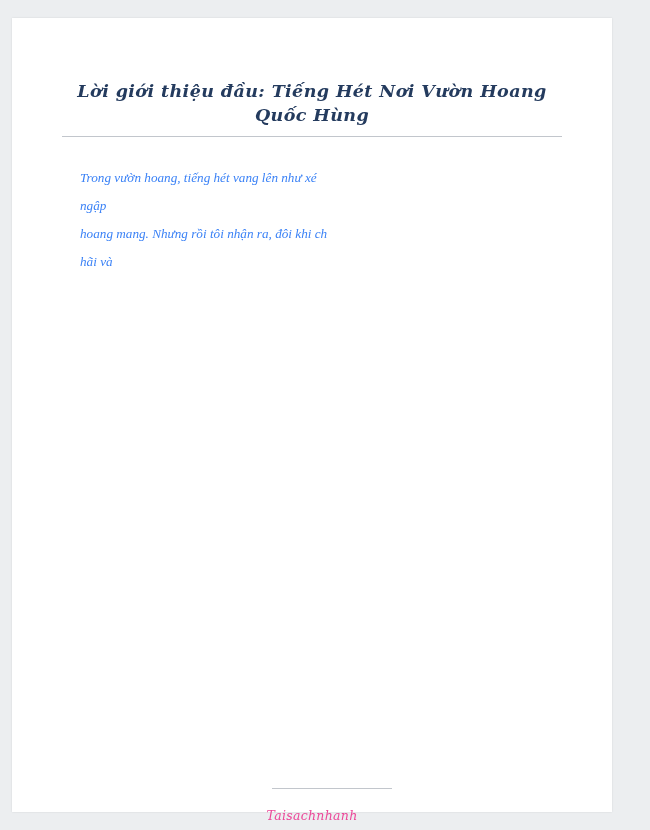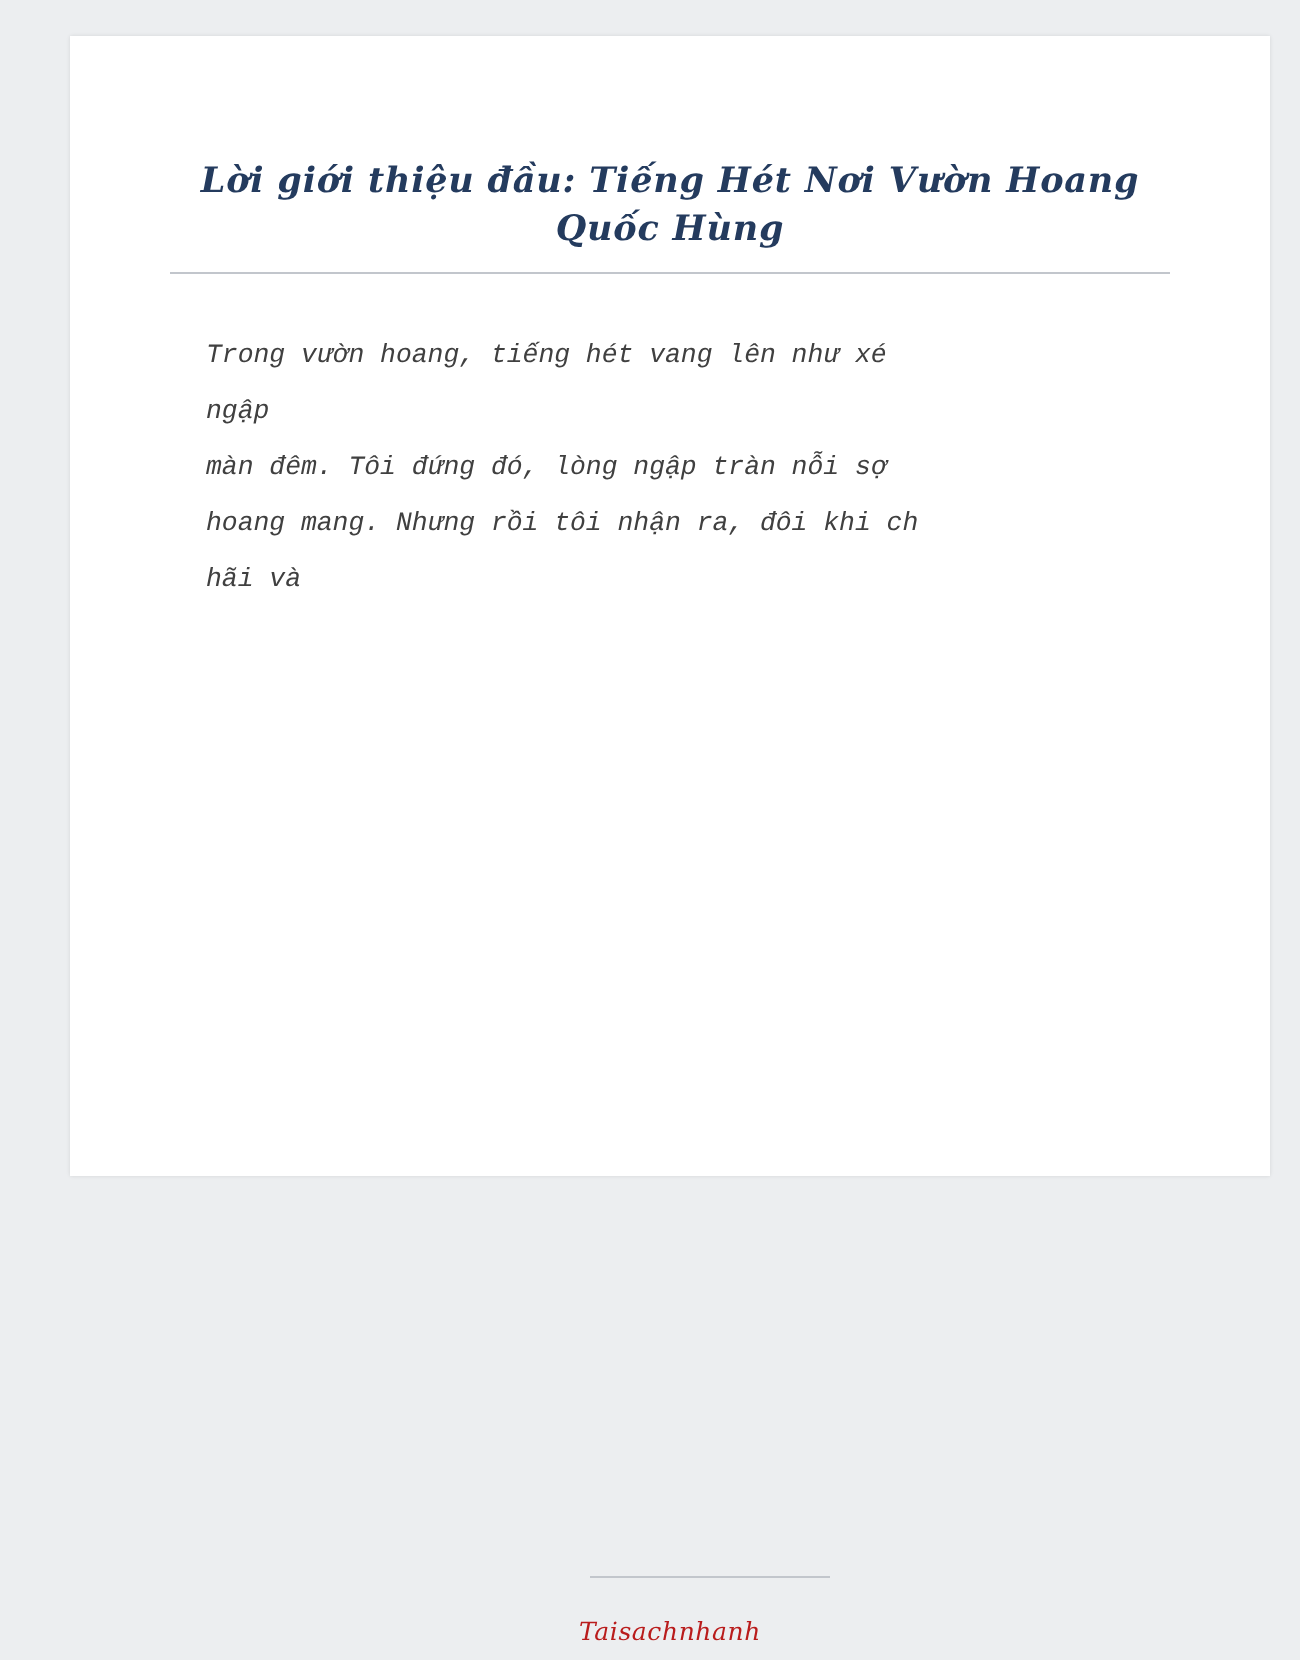--- a/index.html
+++ b/index.html
@@ -8,24 +8,24 @@
   }
   body {
     width: 650px;
     height: 830px;
     background: #eceef0;
     font-family: "DejaVu Serif", serif;
     overflow: hidden;
   }
   .page {
     position: absolute;
-    left: 35px;
+    left: 12px;
     top: 18px;
     width: 600px;
-    height: 570px;
+    height: 794px;
     background: #ffffff;
     box-shadow: 0 0 2px rgba(0,0,0,0.10);
     box-sizing: border-box;
   }
   .doc-title {
     position: absolute;
     left: 50px;
     top: 62px;
     width: 500px;
     text-align: center;
@@ -43,24 +43,24 @@
     top: 118px;
     width: 500px;
     height: 1px;
     background: #c2c6cc;
   }
   .body-text {
     position: absolute;
     left: 68px;
     top: 146px;
     width: 470px;
-    font-family: Liberation Mono, monospace;
+    font-family: Liberation Serif, serif;
     font-style: italic;
     font-size: 13.2px;
-    color: #404040;
+    color: #3b82f6;
     line-height: 28px;
   }
   .body-text .line {
     white-space: pre;
   }
   .footer-rule {
     position: absolute;
     left: 260px;
     top: 770px;
     width: 120px;
@@ -69,37 +69,36 @@
   }
   .footer-text {
     position: absolute;
     left: 50px;
     top: 790px;
     width: 500px;
     text-align: center;
     font-family: "DejaVu Serif", serif;
     font-style: italic;
     font-size: 12.5px;
-    color: #b91c1c;
+    color: #ec4899;
     letter-spacing: 0.3px;
   }
 </style>
 </head>
 <body>
 
 <div class="page">
 
   <div class="doc-title">Lời giới thiệu đầu: Tiếng Hét Nơi Vườn Hoang Quốc Hùng</div>
 
   <div class="title-rule"></div>
 
   <div class="body-text">
     <div class="line">Trong vườn hoang, tiếng hét vang lên như xé</div>
     <div class="line">ngập</div>
-    <div class="line">màn đêm. Tôi đứng đó, lòng ngập tràn nỗi sợ</div>
     <div class="line">hoang mang. Nhưng rồi tôi nhận ra, đôi khi ch</div>
     <div class="line">hãi và</div>
   </div>
 
   <div class="footer-rule"></div>
 
   <div class="footer-text">Taisachnhanh</div>
 
 </div>
 

